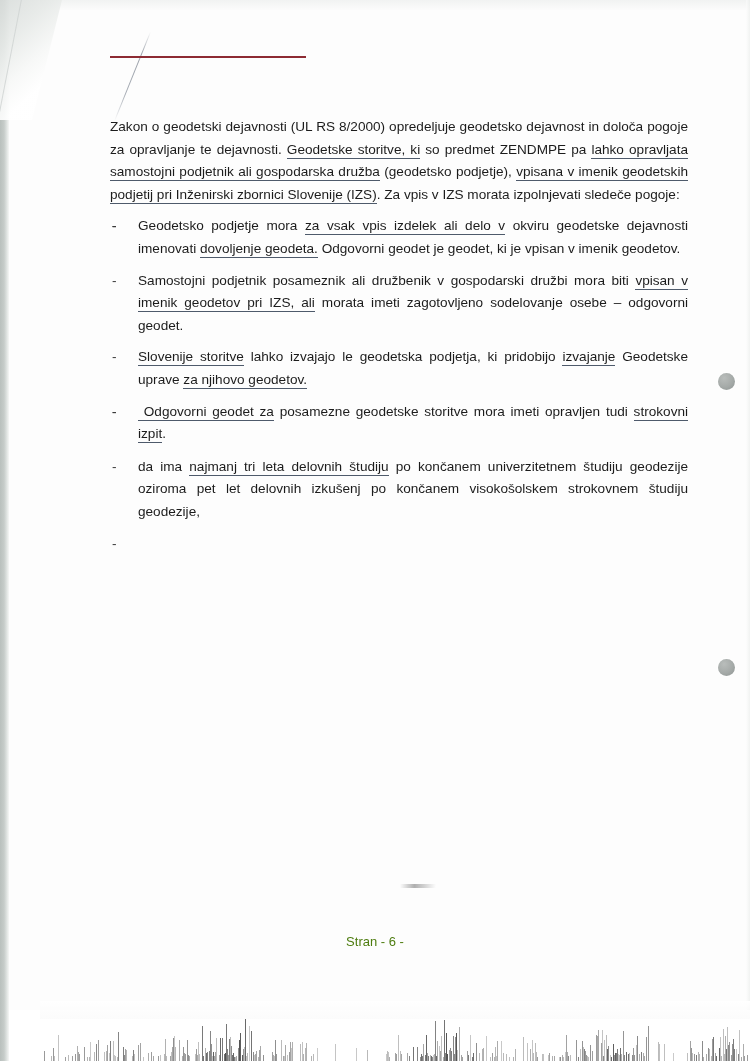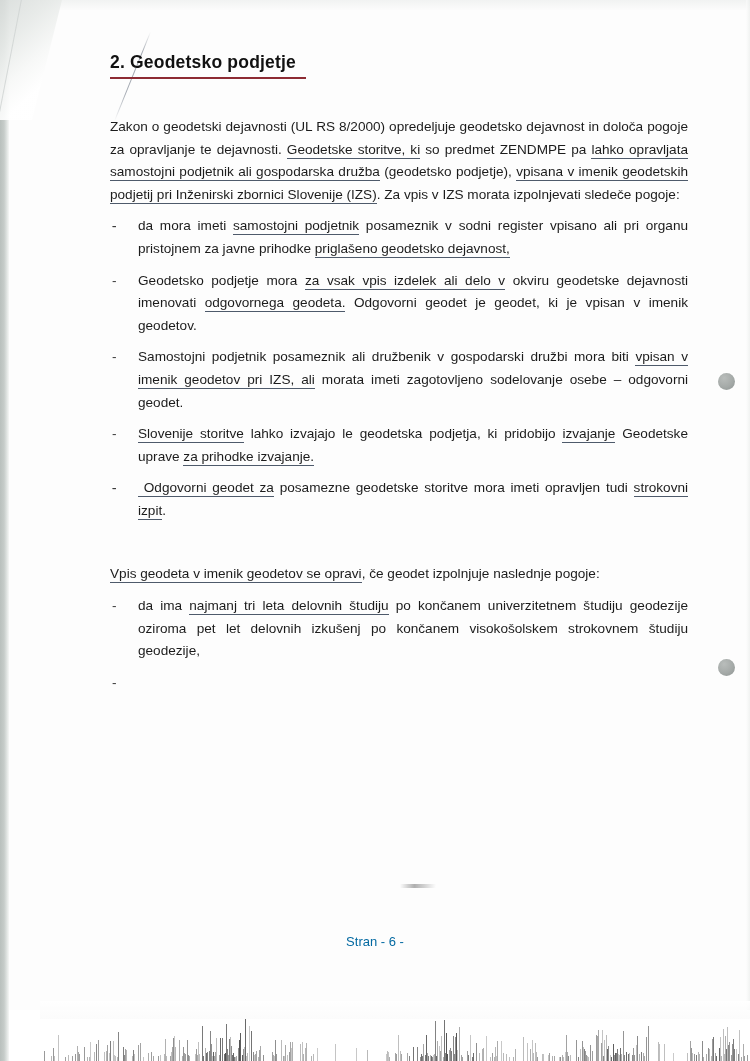--- a/index.html
+++ b/index.html
@@ -172,21 +172,21 @@
     padding-bottom: 1px;
   }
 
   .footer {
     position: absolute;
     left: 0;
     top: 934px;
     width: 750px;
     text-align: center;
     font-size: 13px;
-    color: #0369a1;
+    color: #4d7c0f;
   }
 </style>
 </head>
 <body>
 
 <div id="page">
 
   <div class="paper"></div>
   <div class="top-edge-shadow"></div>
   <div class="right-edge-shadow"></div>
@@ -195,58 +195,55 @@
   <div class="corner-fold-line"></div>
 
   <div class="hole-punch" style="left:718px; top:373px;"></div>
   <div class="hole-punch" style="left:718px; top:659px;"></div>
 
   <div class="pen-diagonal"></div>
 
   <div class="content">
 
     <div class="title-wrap">
-      <div class="doc-title">2.  Geodetsko podjetje</div>
       <div class="title-rule"></div>
     </div>
 
     <div class="body-block">
 
       <p class="para">Zakon o geodetski dejavnosti (UL RS 8/2000) opredeljuje geodetsko dejavnost in določa pogoje za opravljanje te dejavnosti. <u class="ul">Geodetske storitve, ki</u> so predmet ZENDMPE pa <u class="ul">lahko opravljata samostojni podjetnik ali gospodarska družba</u> (geodetsko podjetje), <u class="ul">vpisana v imenik geodetskih podjetij pri Inženirski zbornici Slovenije (IZS)</u>. Za vpis v IZS morata izpolnjevati sledeče pogoje:</p>
 
       <ul class="bullets">
         <li>
           <span class="dash">-</span>
         </li>
         <li>
           <span class="dash">-</span>
-          <span>da mora imeti <u class="ul">samostojni podjetnik</u> posameznik v sodni register vpisano ali pri organu pristojnem za javne prihodke <u class="ul">priglašeno geodetsko dejavnost,</u></span>
-        </li>
-        <li>
-          <span class="dash">-</span>
-          <span>Geodetsko podjetje mora <u class="ul">za vsak vpis izdelek ali delo v</u> okviru geodetske dejavnosti imenovati <u class="ul">odgovornega geodeta.</u> Odgovorni geodet je geodet, ki je vpisan v imenik geodetov.</span>
+        </li>
+        <li>
+          <span class="dash">-</span>
+          <span>Geodetsko podjetje mora <u class="ul">za vsak vpis izdelek ali delo v</u> okviru geodetske dejavnosti imenovati <u class="ul">dovoljenje geodeta.</u> Odgovorni geodet je geodet, ki je vpisan v imenik geodetov.</span>
         </li>
         <li>
           <span class="dash">-</span>
           <span>Samostojni podjetnik posameznik ali družbenik v gospodarski družbi mora biti <u class="ul">vpisan v imenik geodetov pri IZS, ali</u> morata imeti zagotovljeno sodelovanje osebe – odgovorni geodet.</span>
         </li>
         <li>
           <span class="dash">-</span>
-          <span><u class="ul">Slovenije storitve</u> lahko izvajajo le geodetska podjetja, ki pridobijo <u class="ul">izvajanje</u> Geodetske uprave <u class="ul">za prihodke izvajanje.</u></span>
+          <span><u class="ul">Slovenije storitve</u> lahko izvajajo le geodetska podjetja, ki pridobijo <u class="ul">izvajanje</u> Geodetske uprave <u class="ul">za njihovo geodetov.</u></span>
         </li>
         <li>
           <span class="dash">-</span>
         </li>
         <li>
           <span class="dash">-</span>
           <span><u class="ul">&nbsp;Odgovorni geodet za</u> posamezne geodetske storitve mora imeti opravljen tudi <u class="ul">strokovni izpit</u>.</span>
         </li>
       </ul>
 
-      <p class="intro2" style="margin-top:38px;"><u class="ul">Vpis geodeta v imenik geodetov se opravi</u>, če geodet izpolnjuje naslednje pogoje:</p>
 
       <ul class="bullets" style="margin-top:10px;">
         <li>
           <span class="dash">-</span>
           <span>da ima <u class="ul">najmanj tri leta delovnih študiju</u> po končanem univerzitetnem študiju geodezije oziroma pet let delovnih izkušenj po končanem visokošolskem strokovnem študiju geodezije,</span>
         </li>
         <li>
           <span class="dash">-</span>
         </li>
       </ul>

